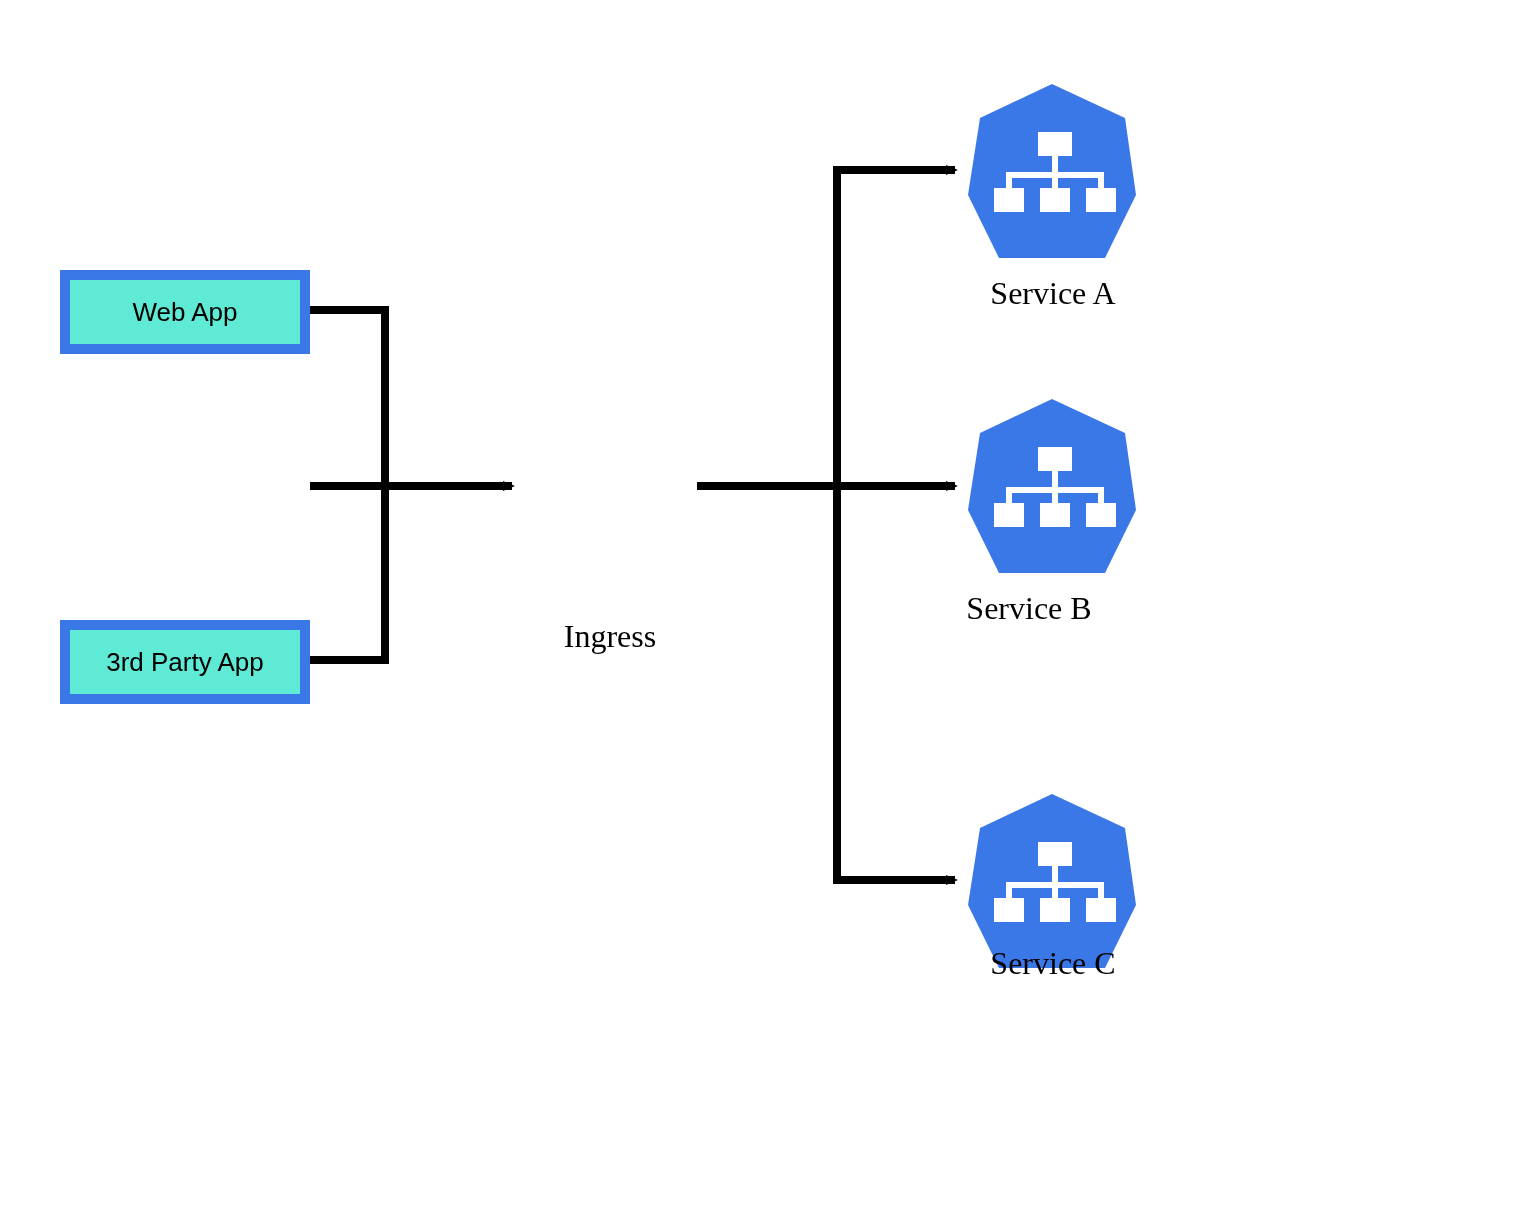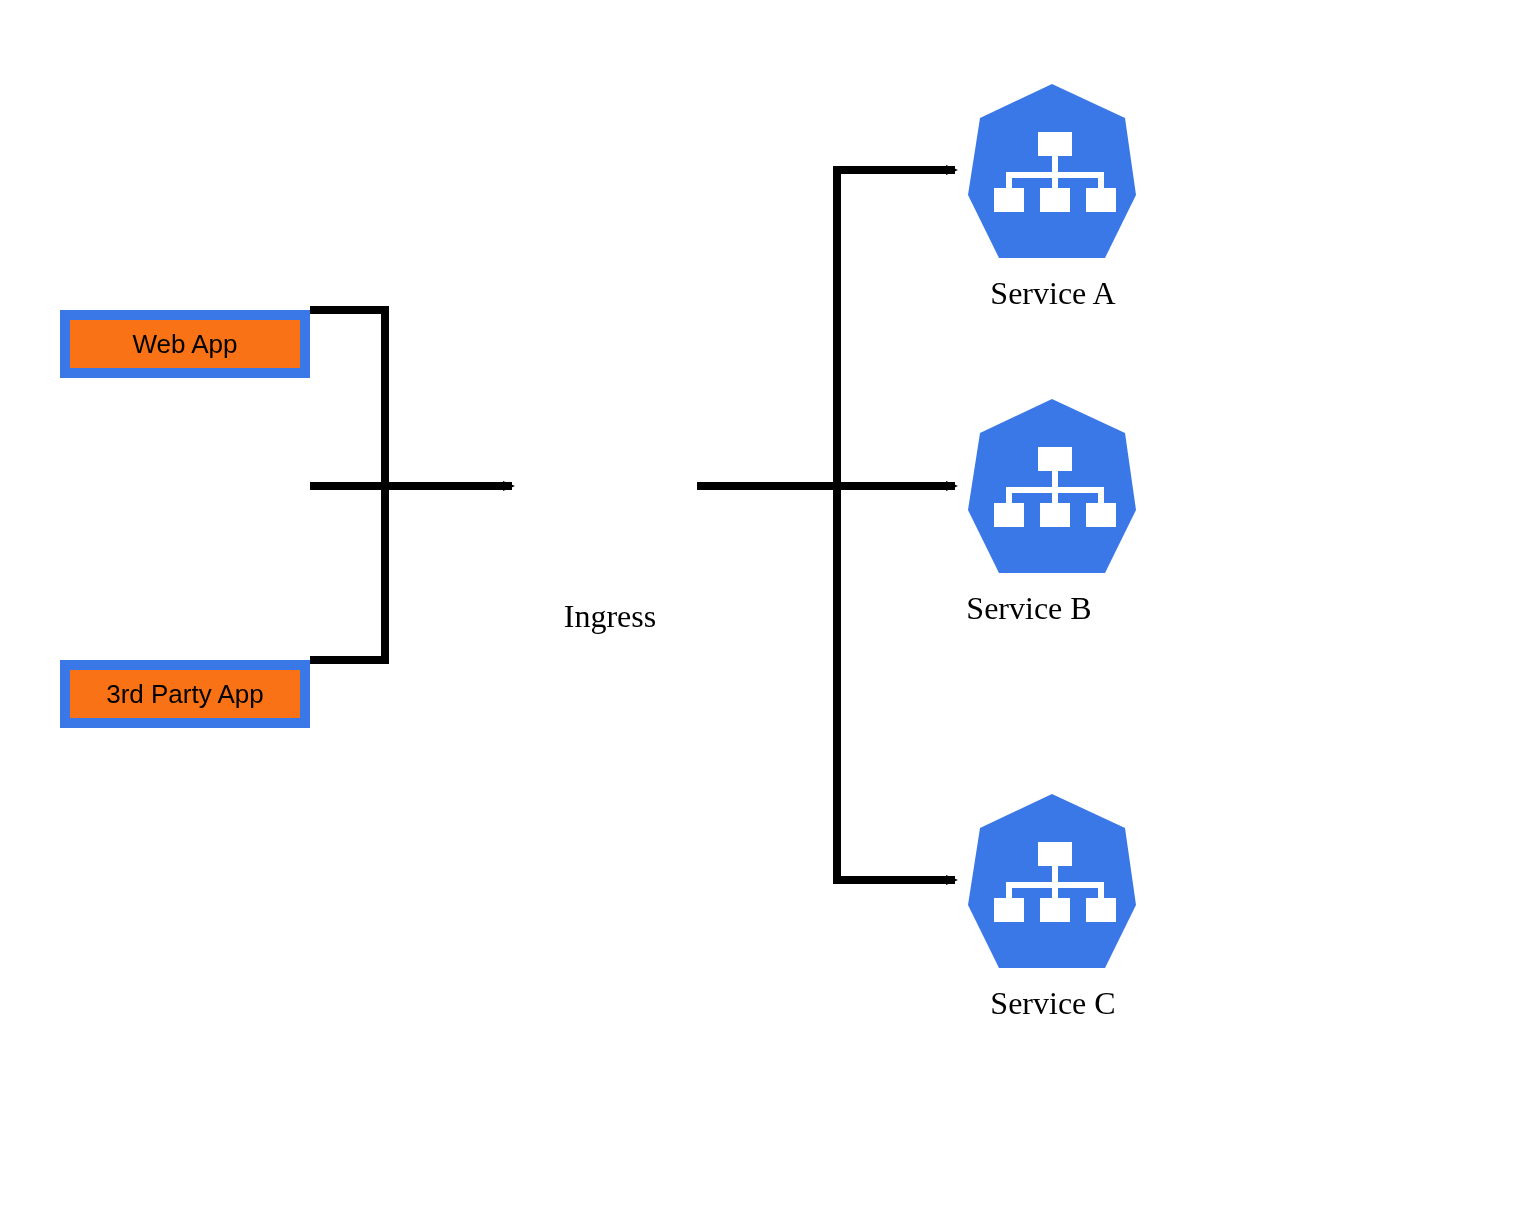--- a/index.html
+++ b/index.html
@@ -19,28 +19,27 @@
   svg.layer {
     position: absolute;
     left: 0; top: 0;
     width: 1521px; height: 1219px;
     pointer-events: none;
   }
   .client-box {
     position: absolute;
     box-sizing: border-box;
     width: 250px;
-    height: 68px;
+    height: 84px;
     border: 10px solid #3b78e7;
-    background: #f97316;
+    background: #5eead4;
     display: flex;
     align-items: center;
     justify-content: center;
     font-size: 26px;
-    margin-top: 40px;
   }
   .label {
     position: absolute;
     font-size: 32px;
     text-align: center;
     font-family: Liberation Serif, serif;
   }
   .hept-wrap {
     position: absolute;
   }
@@ -73,21 +72,21 @@
   <path d="M 837 484 L 837 880 L 955 880" stroke="#000" stroke-width="8" fill="none" marker-end="url(#arrowhead)"></path>
 </svg>
 
 <div class="client-box" style="left:60px; top:270px;">
   <span>Web App</span>
 </div>
 <div class="client-box" style="left:60px; top:620px;">
   <span>3rd Party App</span>
 </div>
 
-<div class="label" style="left:555px; top:598px; width:110px;text-align:center;">Ingress</div>
+<div class="label" style="left:555px; top:618px; width:110px;text-align:center;">Ingress</div>
 
 <div class="hept-wrap" style="left:965px; top:80px;">
   <svg width="175" height="185" viewBox="0 0 175 185">
     <polygon points="87,4 160,38 171,115 140,178 34,178 3,115 15,38" fill="#3b78e7"></polygon>
     <g fill="#ffffff" transform="translate(35,52)">
       <rect x="38" y="0" width="34" height="24"></rect>
       <rect x="52" y="24" width="6" height="20"></rect>
       <rect x="6" y="40" width="98" height="6"></rect>
       <rect x="6" y="40" width="6" height="18"></rect>
       <rect x="52" y="40" width="6" height="18"></rect>
@@ -127,15 +126,15 @@
       <rect x="6" y="40" width="98" height="6"></rect>
       <rect x="6" y="40" width="6" height="18"></rect>
       <rect x="52" y="40" width="6" height="18"></rect>
       <rect x="98" y="40" width="6" height="18"></rect>
       <rect x="-6" y="56" width="30" height="24"></rect>
       <rect x="40" y="56" width="30" height="24"></rect>
       <rect x="86" y="56" width="30" height="24"></rect>
     </g>
   </svg>
 </div>
-<div class="label" style="left:988px; top:985px; width:130px;">Service C</div>
+<div class="label" style="left:988px; top:945px; width:130px;">Service C</div>
 
 </div>
 
 </body></html>

